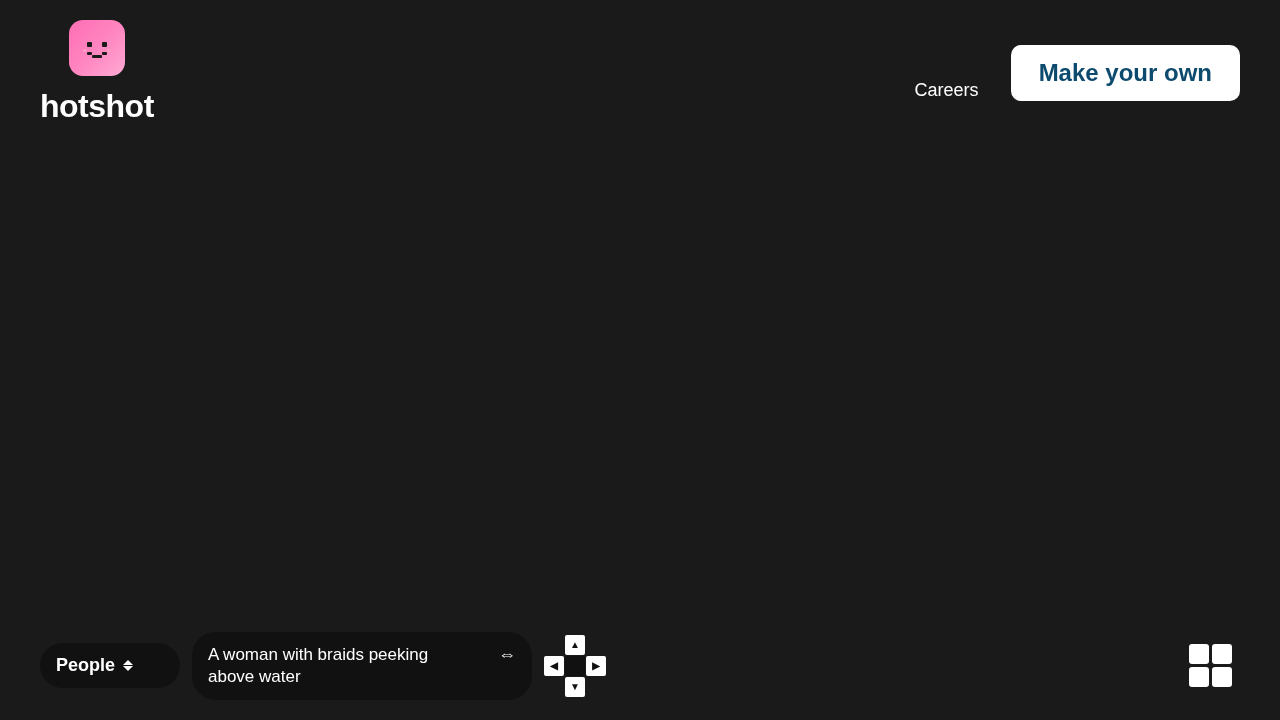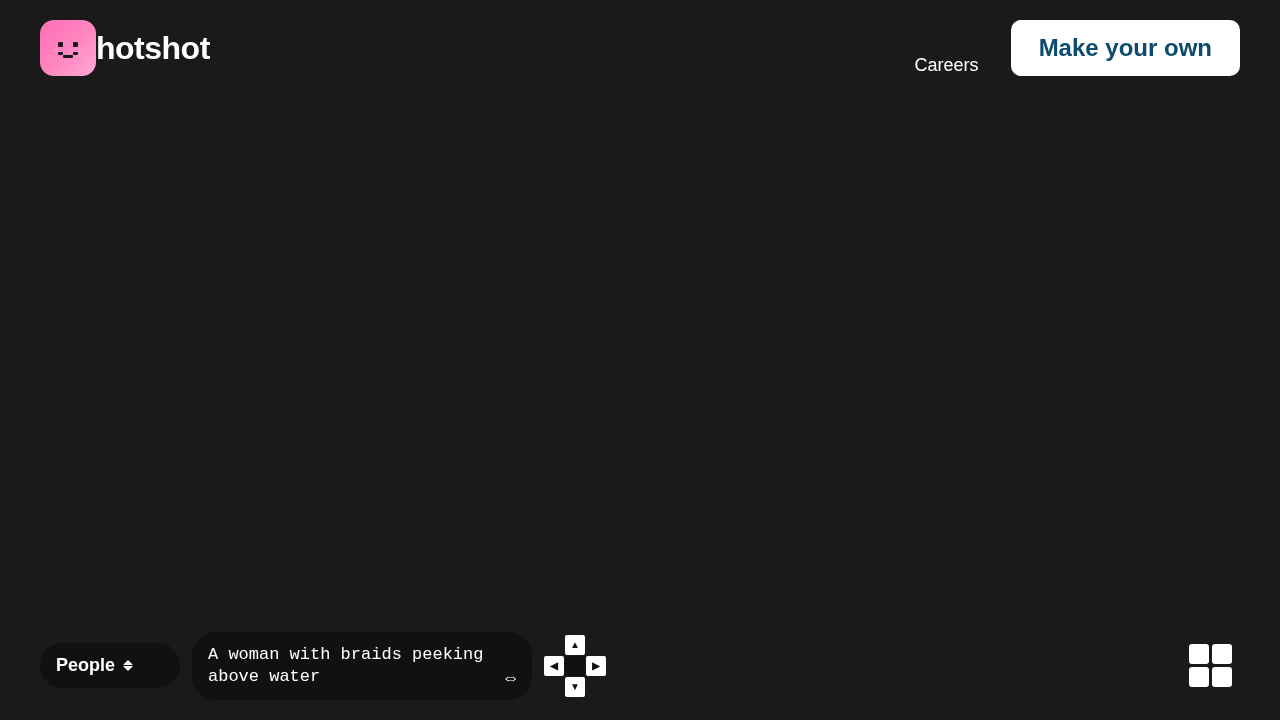--- a/index.html
+++ b/index.html
@@ -23,20 +23,22 @@
       align-items: center;
       justify-content: space-between;
       padding: 20px 40px;
       position: relative;
       z-index: 10;
     }
 
     .header-left {
       display: flex;
       align-items: center;
+      gap: 12px;
+      flex-direction: column;
     }
 
     .logo-icon {
       width: 56px;
       height: 56px;
       border-radius: 14px;
       background: linear-gradient(135deg, #ff6eb4, #ff85c0, #ffaad4);
       display: flex;
       align-items: center;
       justify-content: center;
@@ -129,28 +131,27 @@
     .chevron-up {
       border-bottom: 5px solid #ffffff;
     }
 
     .chevron-down {
       border-top: 5px solid #ffffff;
     }
 
     .prompt-area {
       display: flex;
-      align-items: flex-end;
+      align-items: flex-start;
       background-color: #111111;
       border-radius: 24px;
       padding: 12px 16px;
       gap: 20px;
       flex: 1;
       max-width: 340px;
-      font-family: Liberation Mono, monospace;
     }
 
     .prompt-text {
       color: #ffffff;
       font-size: 17px;
       font-weight: 400;
       flex: 1;
       line-height: 1.3;
     }
 

